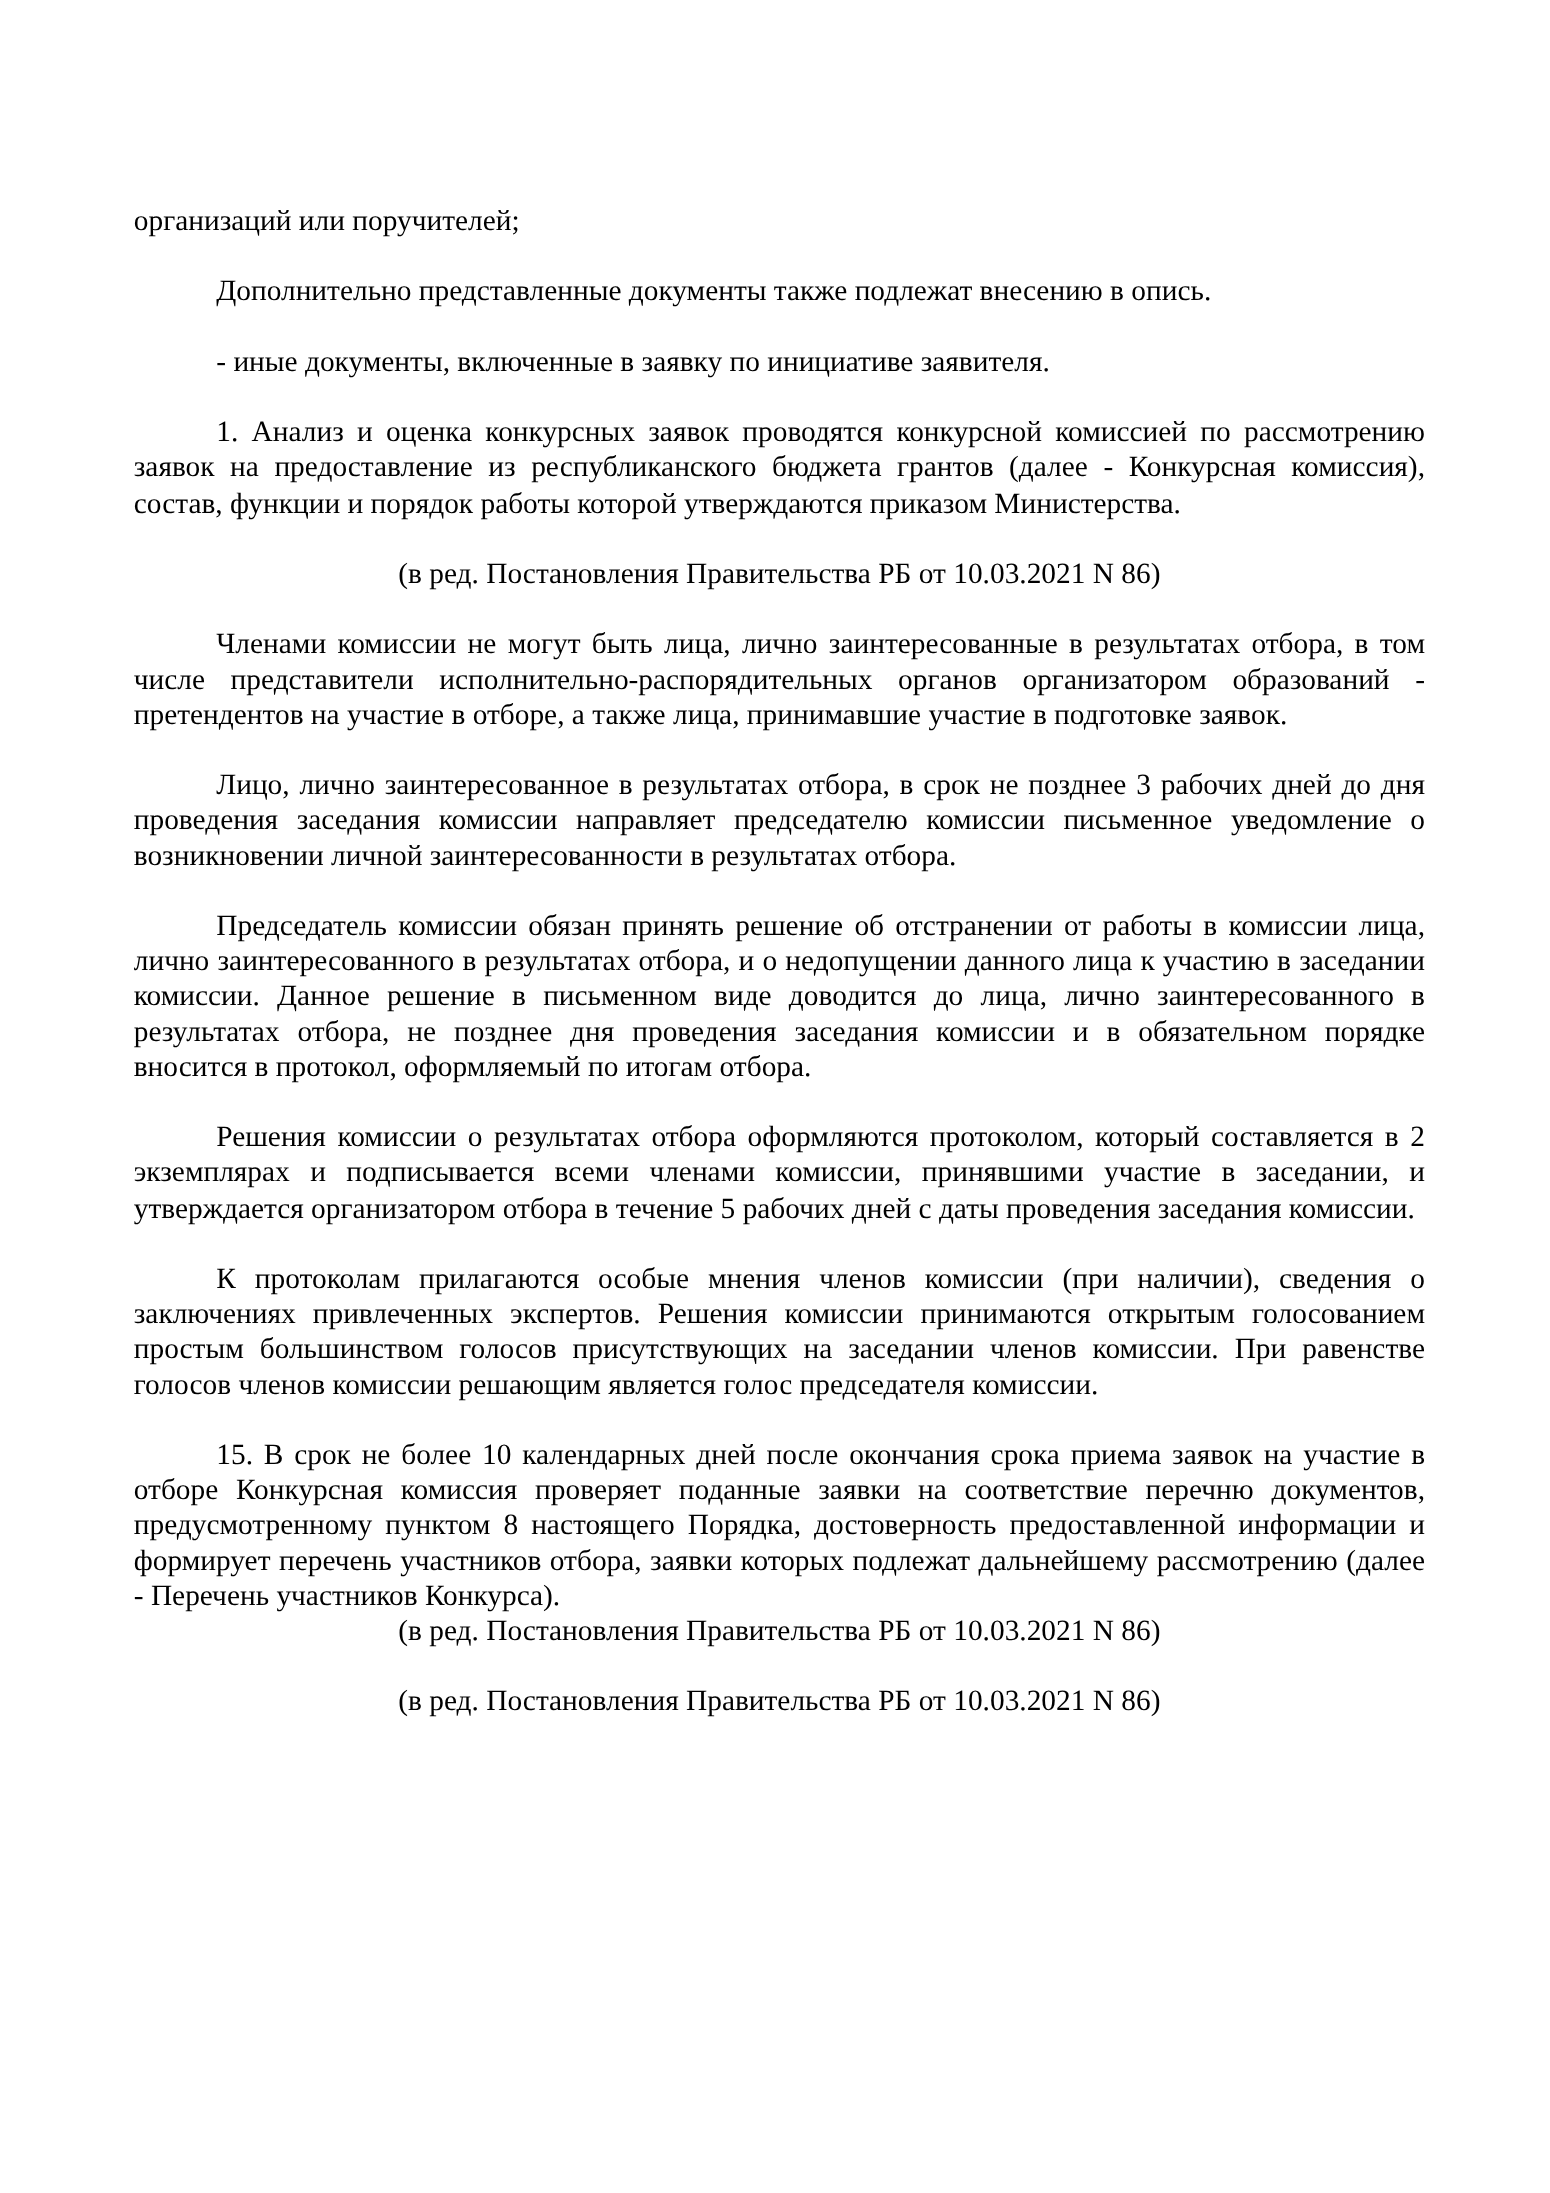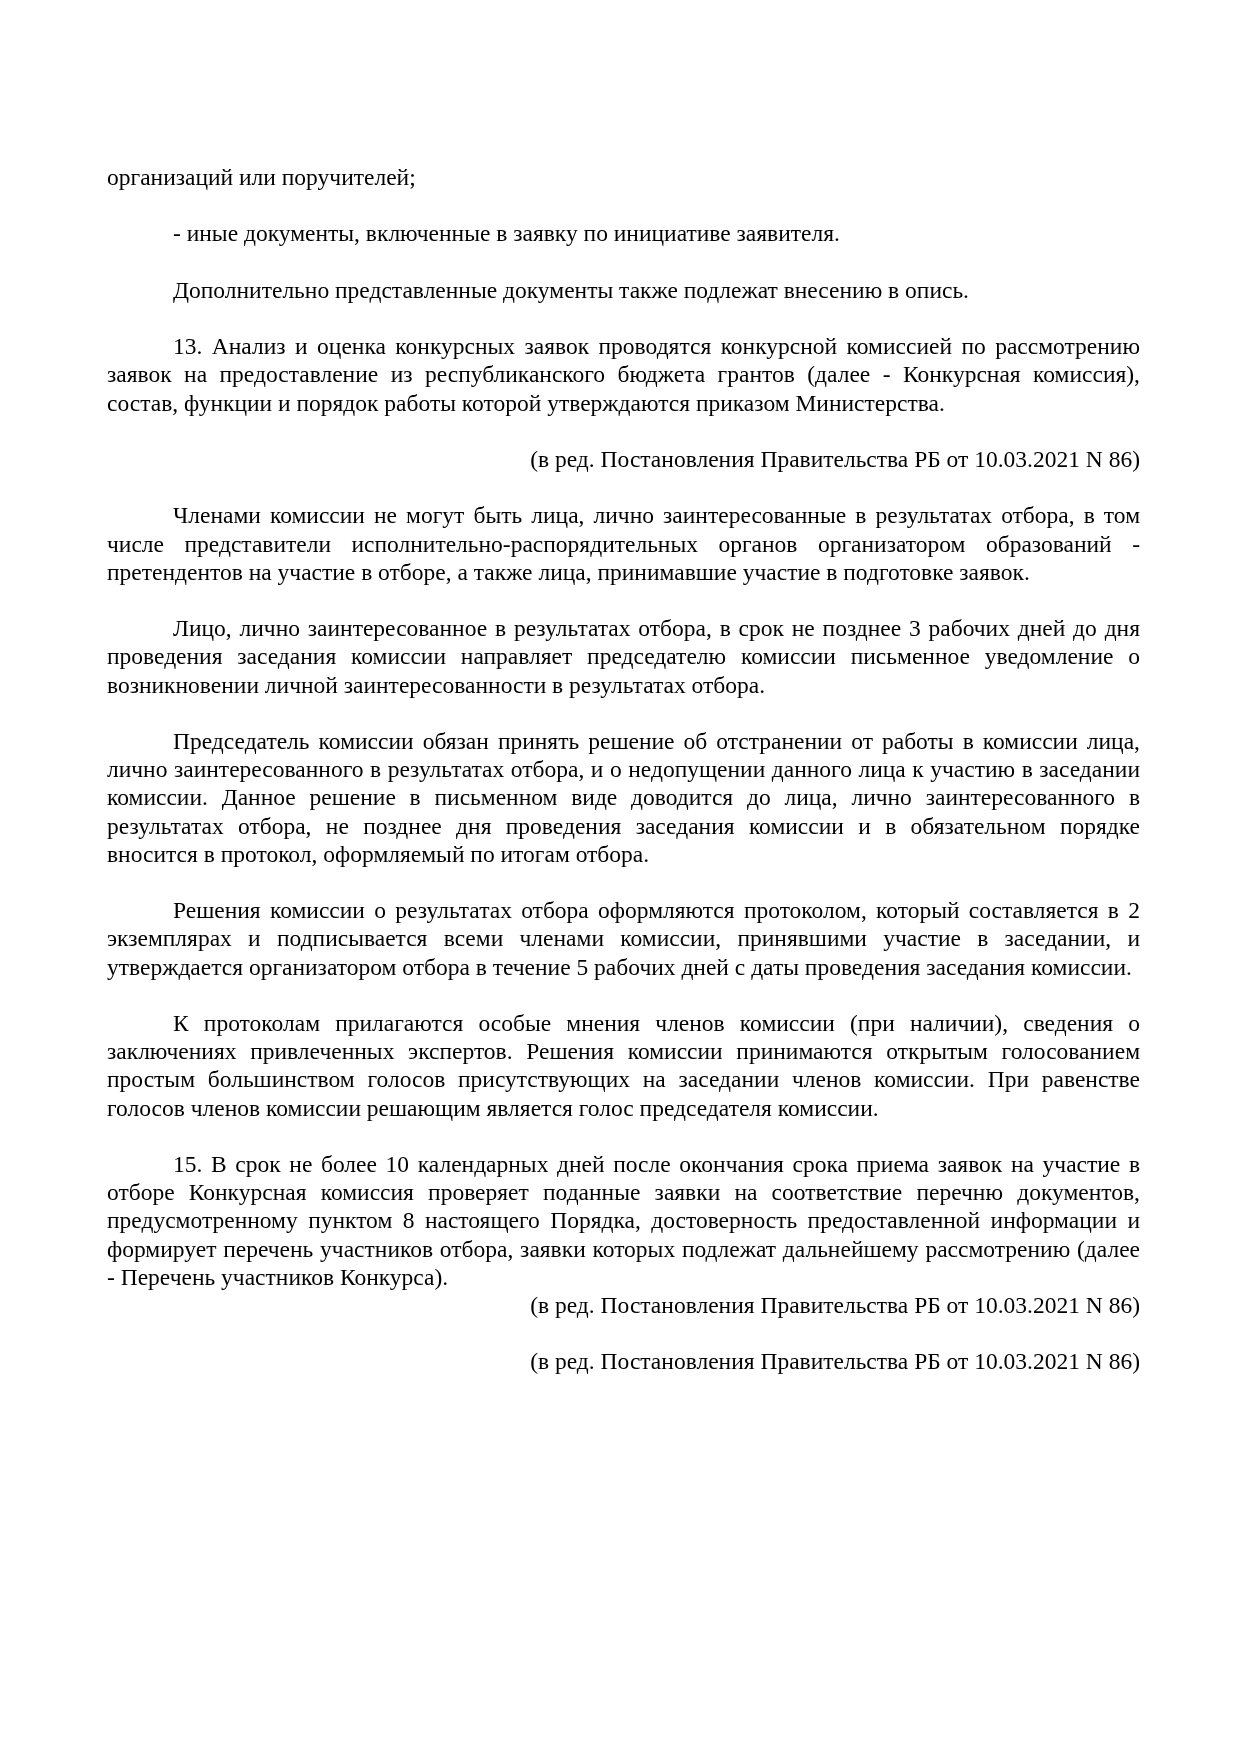--- a/index.html
+++ b/index.html
@@ -27,43 +27,43 @@
   .block p {
     margin: 0;
   }
   p.body-text {
     text-align: justify;
   }
   p.body-text.indented {
     text-indent: 66px;
   }
   p.amendment {
-    text-align: right;
+    text-align: center;
     text-indent: 0;
   }
 </style>
 </head>
 <body>
 
 <div class="page">
 
   <div class="block">
     <p class="body-text">организаций или поручителей;</p>
   </div>
 
   <div class="block">
+    <p class="body-text indented">Дополнительно представленные документы также подлежат внесению в опись.</p>
+  </div>
+
+  <div class="block">
     <p class="body-text indented">- иные документы, включенные в заявку по инициативе заявителя.</p>
   </div>
 
   <div class="block">
-    <p class="body-text indented">Дополнительно представленные документы также подлежат внесению в опись.</p>
-  </div>
-
-  <div class="block">
-    <p class="body-text indented">13. Анализ и оценка конкурсных заявок проводятся конкурсной комиссией по рассмотрению заявок на предоставление из республиканского бюджета грантов (далее - Конкурсная комиссия), состав, функции и порядок работы которой утверждаются приказом Министерства.</p>
+    <p class="body-text indented">1. Анализ и оценка конкурсных заявок проводятся конкурсной комиссией по рассмотрению заявок на предоставление из республиканского бюджета грантов (далее - Конкурсная комиссия), состав, функции и порядок работы которой утверждаются приказом Министерства.</p>
   </div>
 
 
 
   <div class="block">
     <p class="amendment">(в ред. Постановления Правительства РБ от 10.03.2021 N 86)</p>
   </div>
 
   <div class="block">
     <p class="body-text indented">Членами комиссии не могут быть лица, лично заинтересованные в результатах отбора, в том числе представители исполнительно-распорядительных органов организатором образований - претендентов на участие в отборе, а также лица, принимавшие участие в подготовке заявок.</p>

